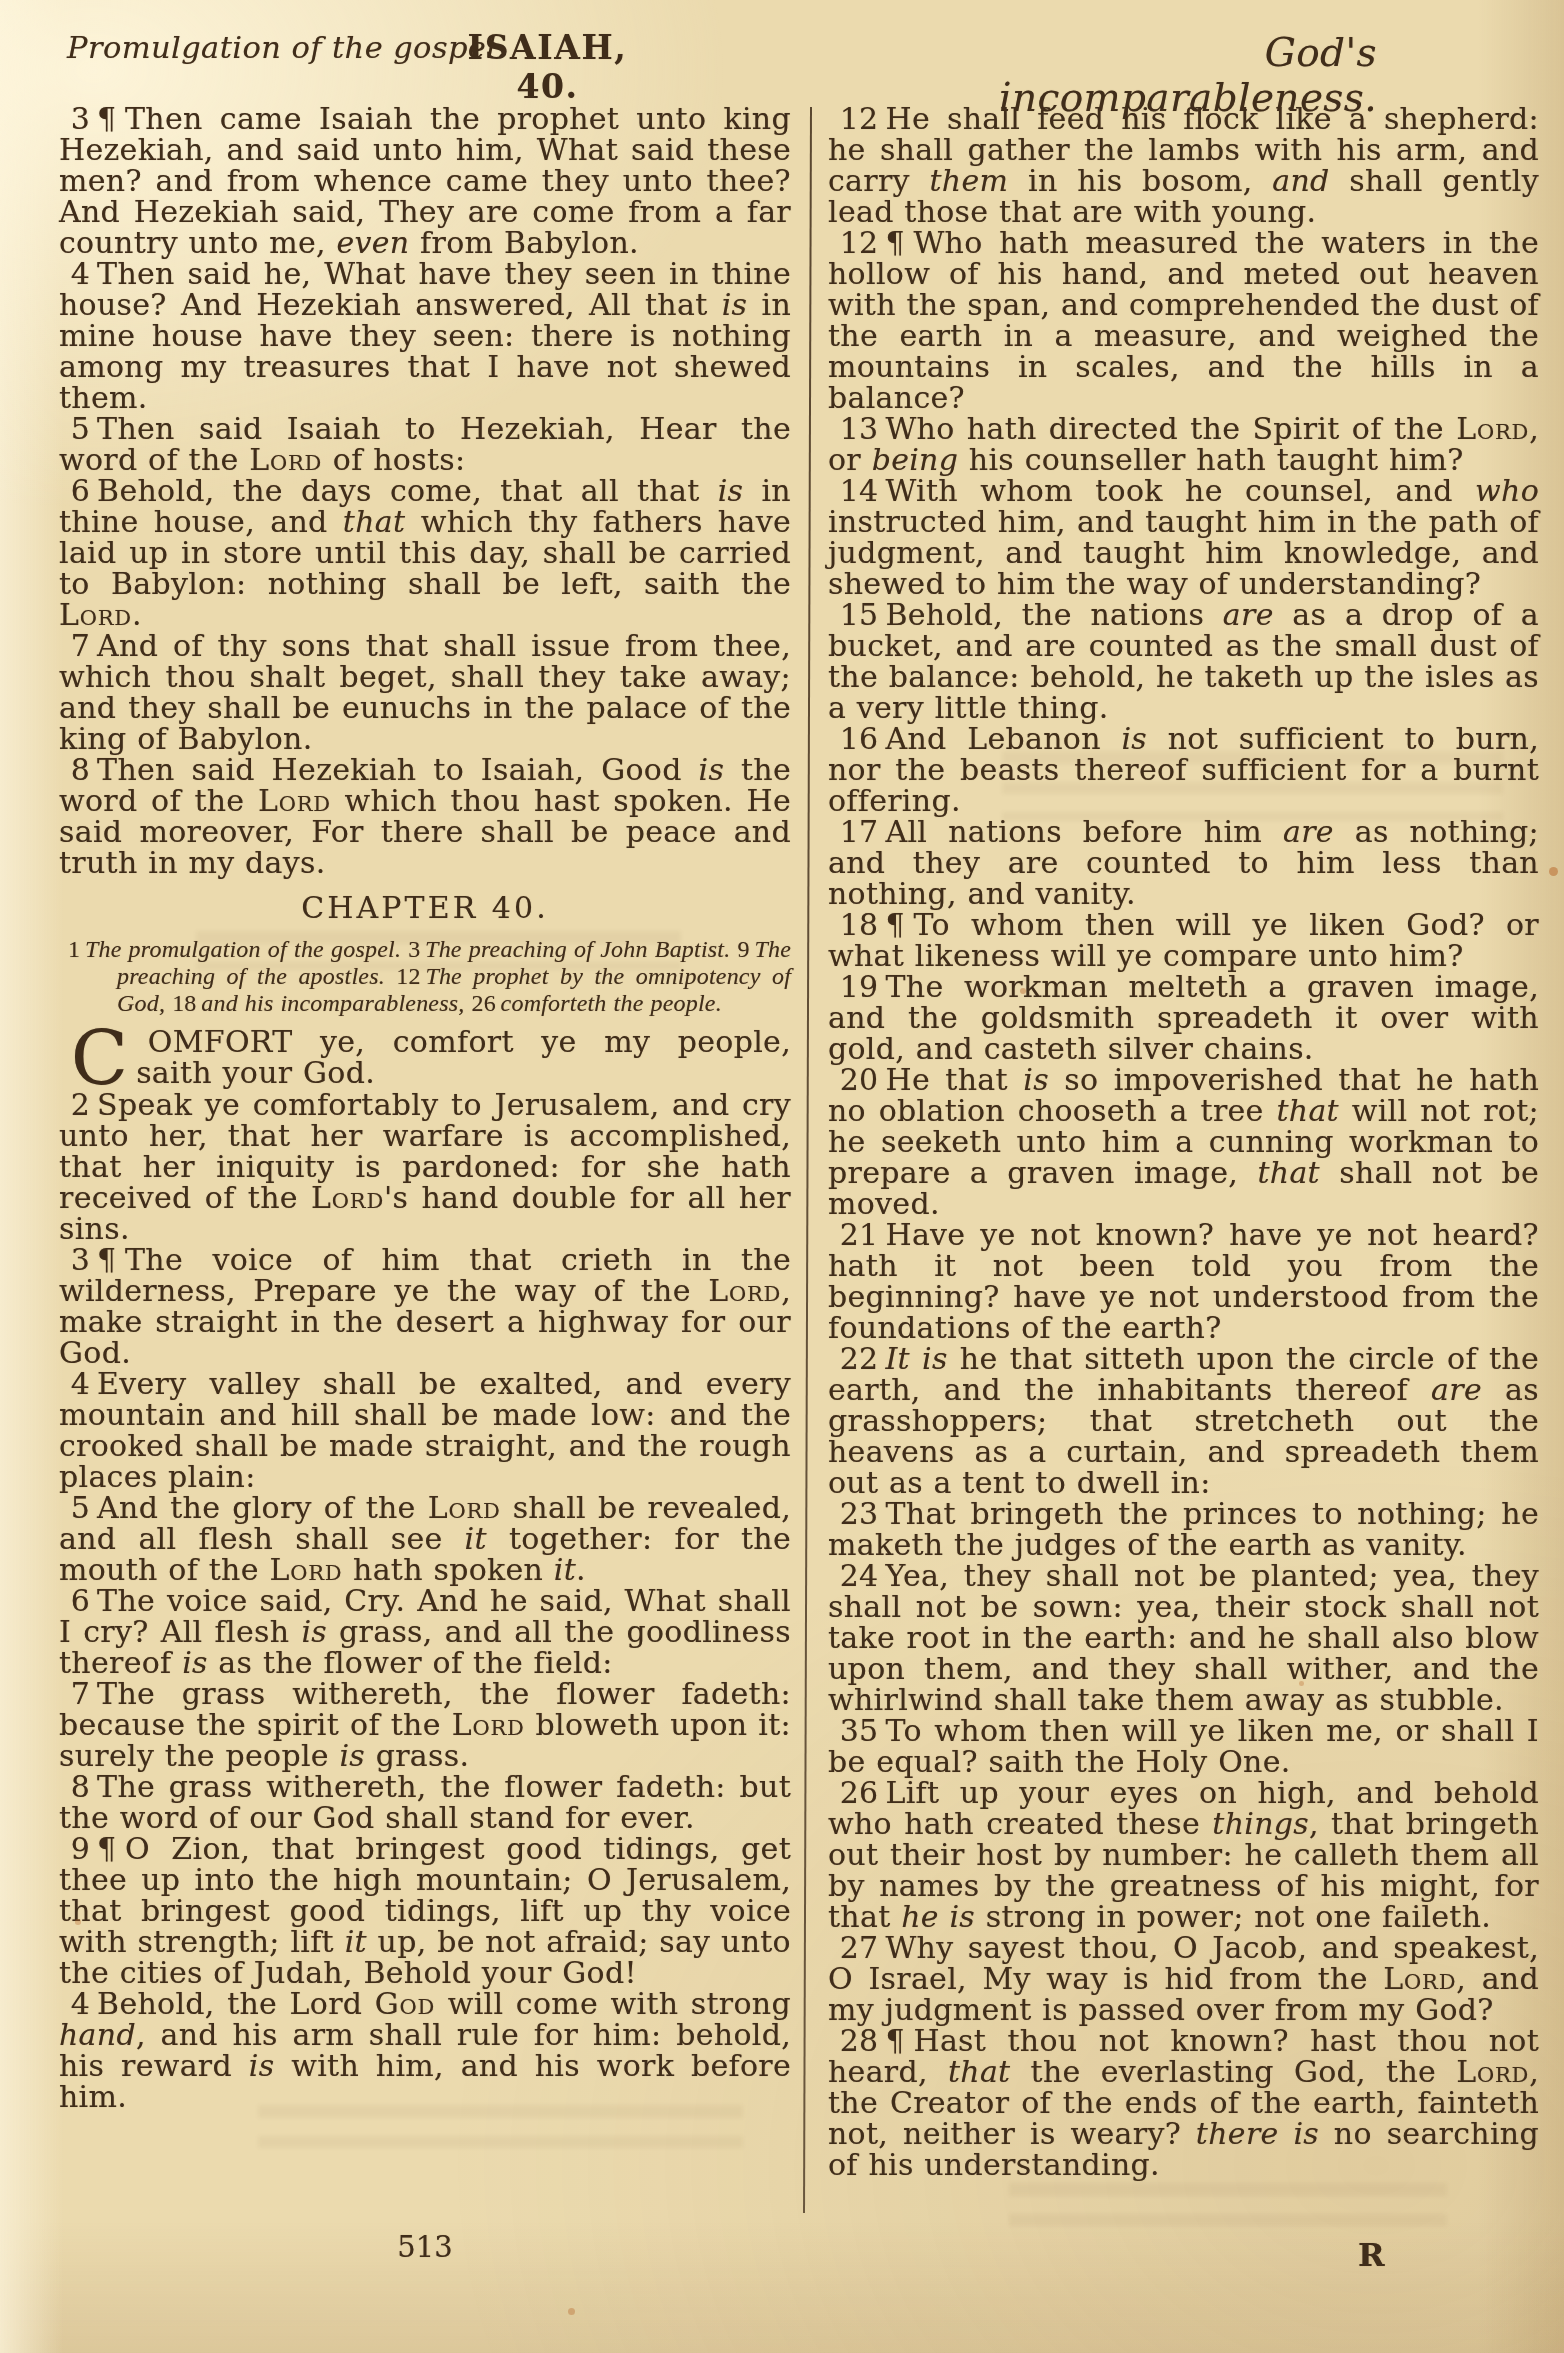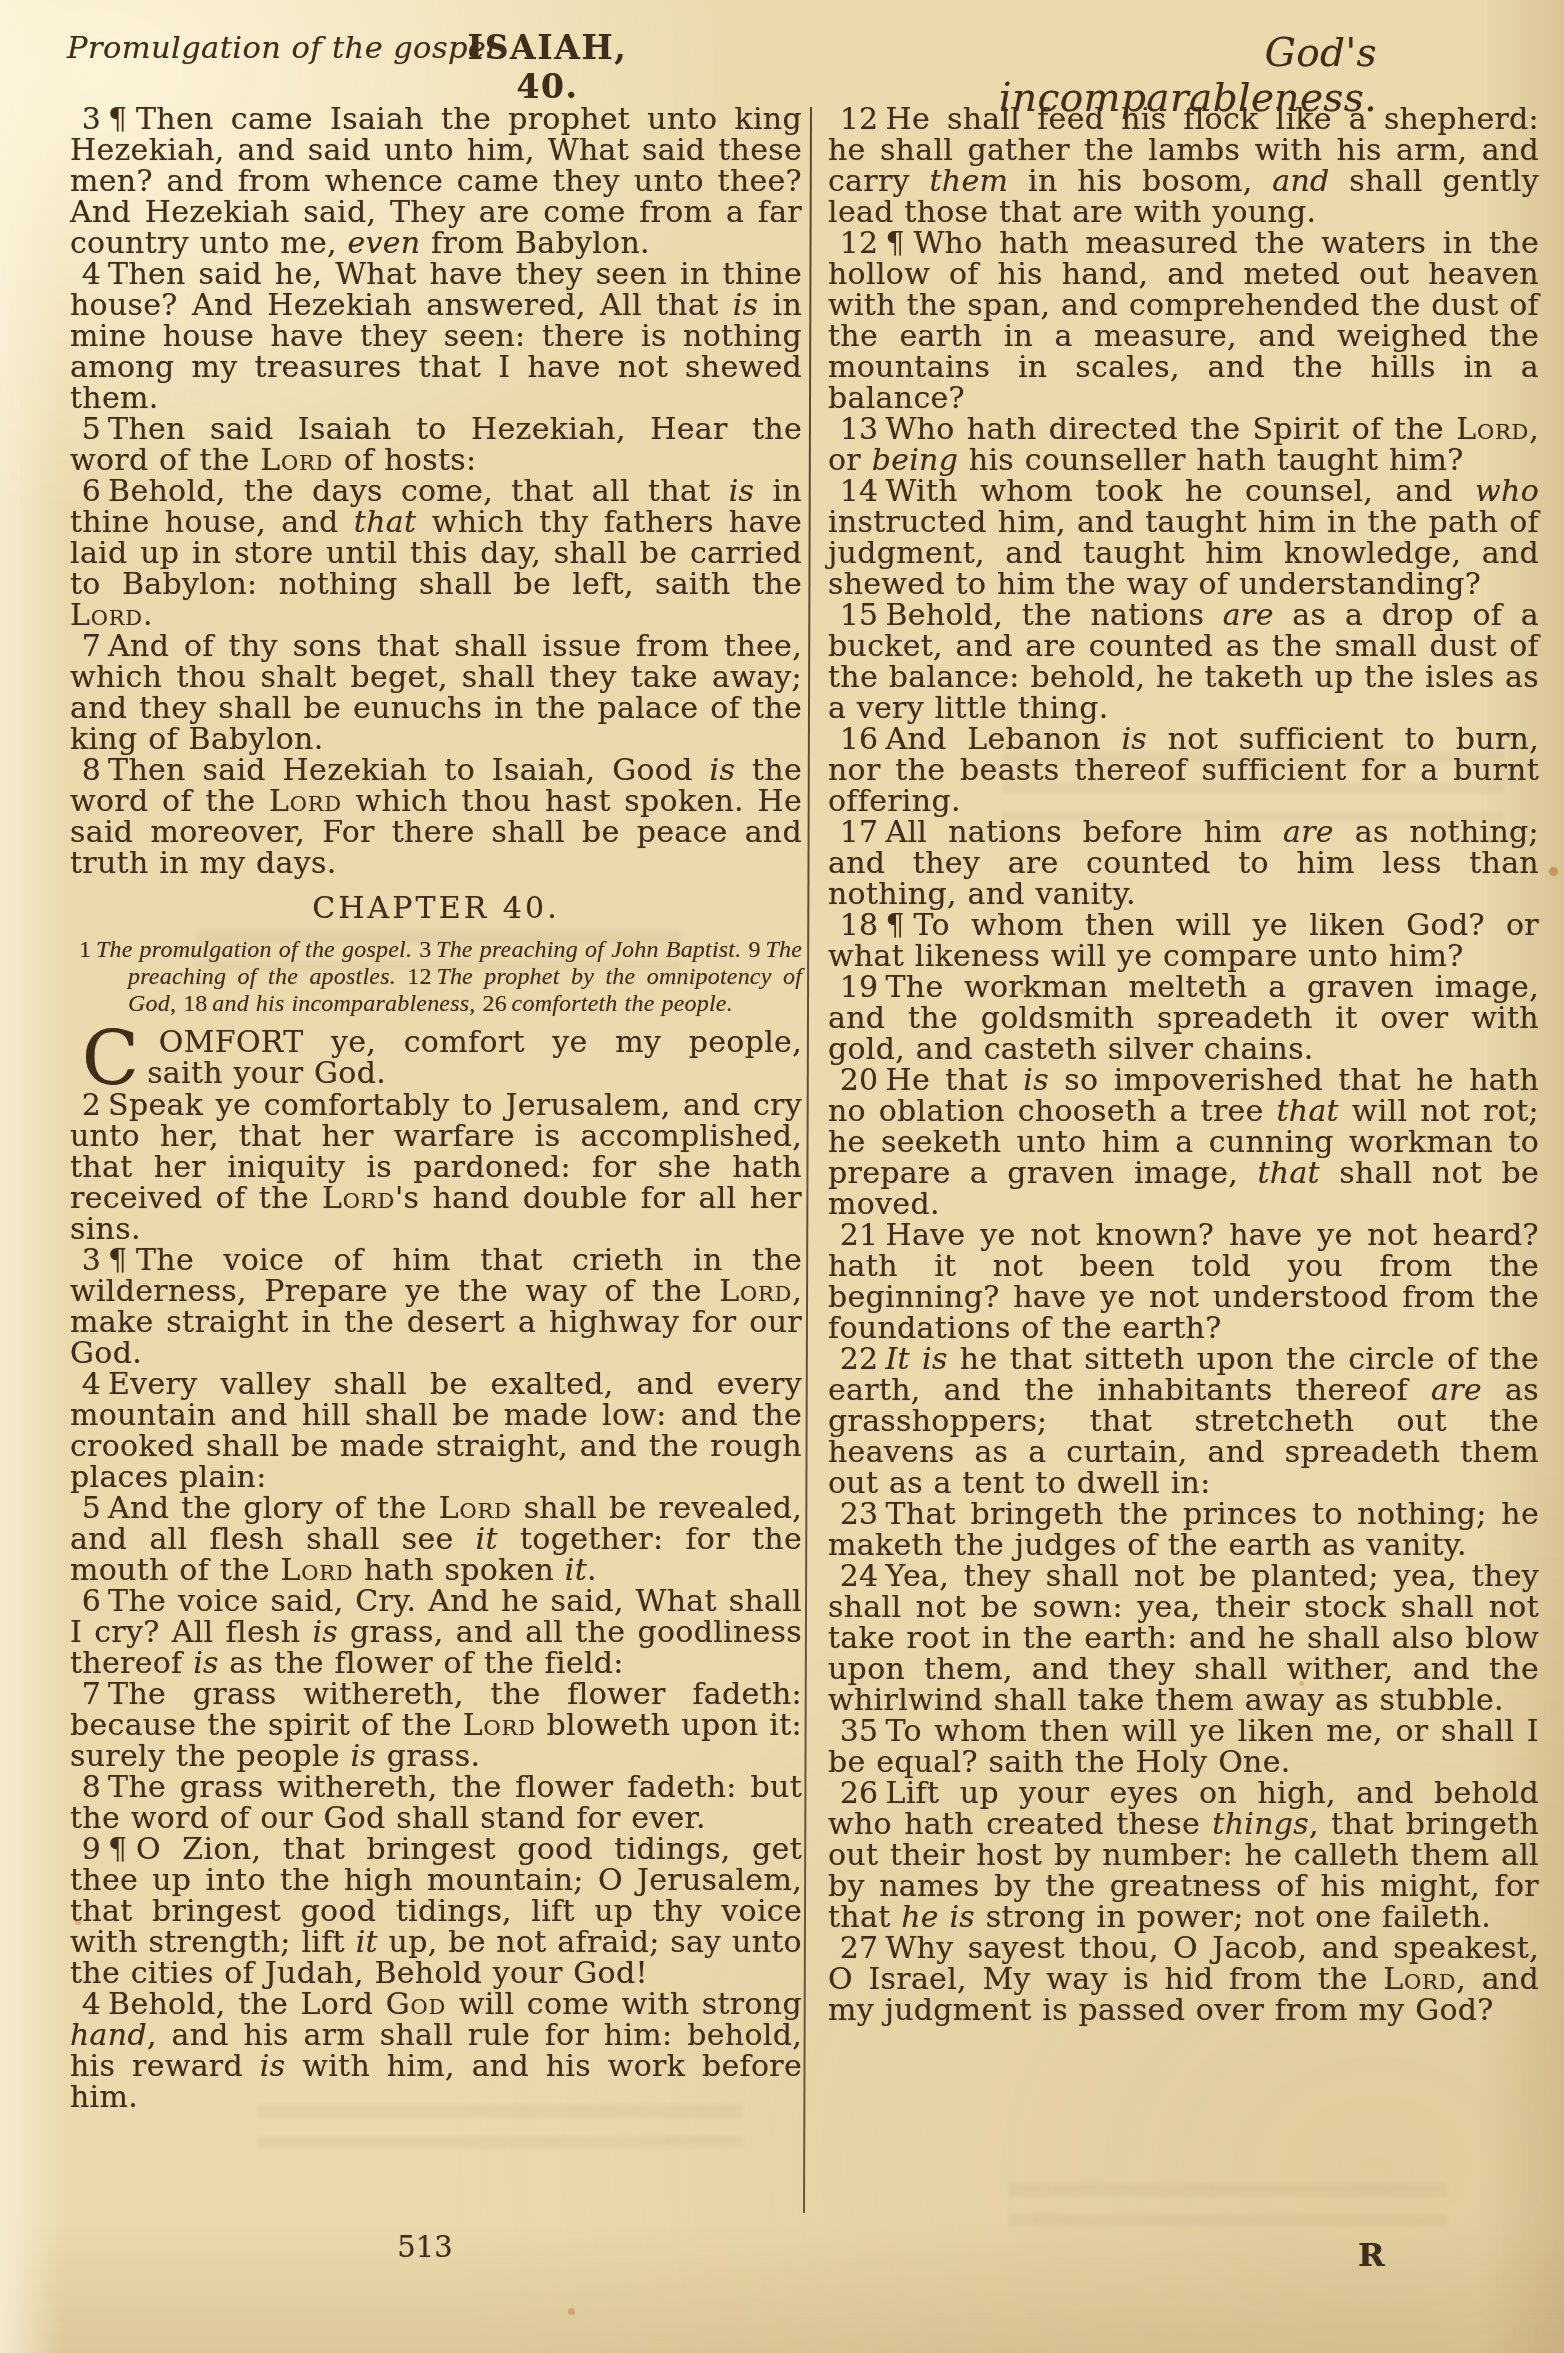--- a/index.html
+++ b/index.html
@@ -22,21 +22,21 @@
   .runhead-center{position:absolute;left:438px;top:28px;width:219px;text-align:center;font-weight:bold;font-size:33px;letter-spacing:1.6px;}
   .runhead-right{position:absolute;left:908px;top:30px;width:469px;text-align:right;font-style:italic;font-size:39px;letter-spacing:0.4px;}
 
   
   .colrule{position:absolute;left:810px;top:107px;width:1.9px;height:2106px;
     background:linear-gradient(to bottom, rgba(64,45,26,0.85), rgba(64,45,26,0.75));
     transform:rotate(0.19deg);transform-origin:top center;}
 
   
   .col{position:absolute;top:103px;font-size:30px;line-height:31px;letter-spacing:0.3px;word-spacing:0.8px;}
-  .left-col{left:70px;width:732px;}
+  .left-col{left:59px;width:732px;}
   .right-col{left:828px;width:711px;}
 
   p.verse{margin:0;text-align:justify;text-indent:11.7px;}
   .vnum{margin-right:7px;}
   .pilcrow{margin-right:8.6px;}
   em{font-style:italic;}
   .sc{font-variant:small-caps;letter-spacing:0.8px;}
 
   .chapter-heading{margin:14px 0 13px;font-size:30px;font-weight:normal;text-align:center;letter-spacing:3.1px;}
   p.summary{margin:0 0 9.4px;font-style:italic;font-size:24px;line-height:27px;
@@ -102,20 +102,21 @@
         <p class="verse"><span class="vnum">18</span><span class="pilcrow">¶</span>To whom then will ye liken God? or what likeness will ye compare unto him?</p>
         <p class="verse"><span class="vnum">19</span>The workman melteth a graven image, and the goldsmith spreadeth it over with gold, and casteth silver chains.</p>
         <p class="verse"><span class="vnum">20</span>He that <em>is</em> so impoverished that he hath no oblation chooseth a tree <em>that</em> will not rot; he seeketh unto him a cunning workman to prepare a graven image, <em>that</em> shall not be moved.</p>
         <p class="verse"><span class="vnum">21</span>Have ye not known? have ye not heard? hath it not been told you from the beginning? have ye not understood from the foundations of the earth?</p>
         <p class="verse"><span class="vnum">22</span><em>It is</em> he that sitteth upon the circle of the earth, and the inhabitants thereof <em>are</em> as grasshoppers; that stretcheth out the heavens as a curtain, and spreadeth them out as a tent to dwell in:</p>
         <p class="verse"><span class="vnum">23</span>That bringeth the princes to nothing; he maketh the judges of the earth as vanity.</p>
         <p class="verse"><span class="vnum">24</span>Yea, they shall not be planted; yea, they shall not be sown: yea, their stock shall not take root in the earth: and he shall also blow upon them, and they shall wither, and the whirlwind shall take them away as stubble.</p>
         <p class="verse"><span class="vnum">35</span>To whom then will ye liken me, or shall I be equal? saith the Holy One.</p>
         <p class="verse"><span class="vnum">26</span>Lift up your eyes on high, and behold who hath created these <em>things</em>, that bringeth out their host by number: he calleth them all by names by the greatness of his might, for that <em>he is</em> strong in power; not one faileth.</p>
         <p class="verse"><span class="vnum">27</span>Why sayest thou, O Jacob, and speakest, O Israel, My way is hid from the <span class="sc">Lord</span>, and my judgment is passed over from my God?</p>
+        <p class="verse"><span class="vnum">28</span><span class="pilcrow">¶</span>Hast thou not known? hast thou not heard, <em>that</em> the everlasting God, the <span class="sc">Lord</span>, the Creator of the ends of the earth, fainteth not, neither is weary? <em>there is</em> no searching of his understanding.</p>
       </div>
   </div>
 
   <div class="pageno">513</div>
   <div class="sig">R</div>
 
   <div class="ghost" style="left:1002px;top:751px;width:501px;height:70px;"></div>
   <div class="ghost" style="left:1009px;top:2183px;width:438px;height:55px;"></div>
   <div class="ghost" style="left:258px;top:2105px;width:485px;height:47px;"></div>
   <div class="ghost" style="left:196px;top:931px;width:485px;height:39px;"></div>

